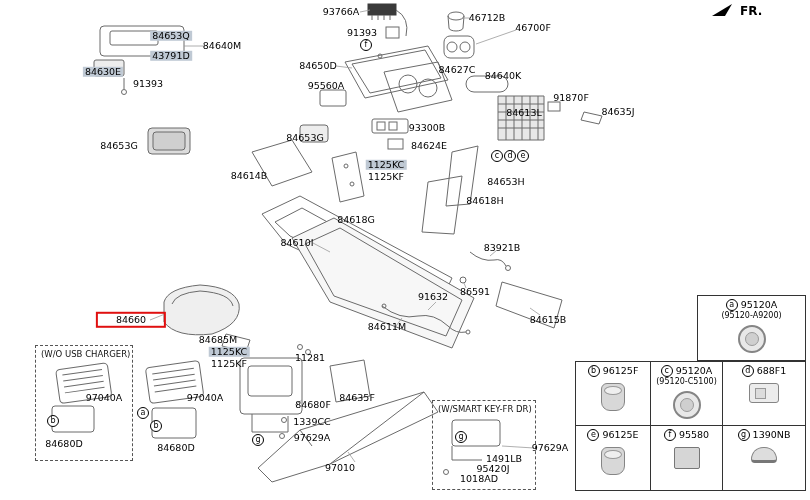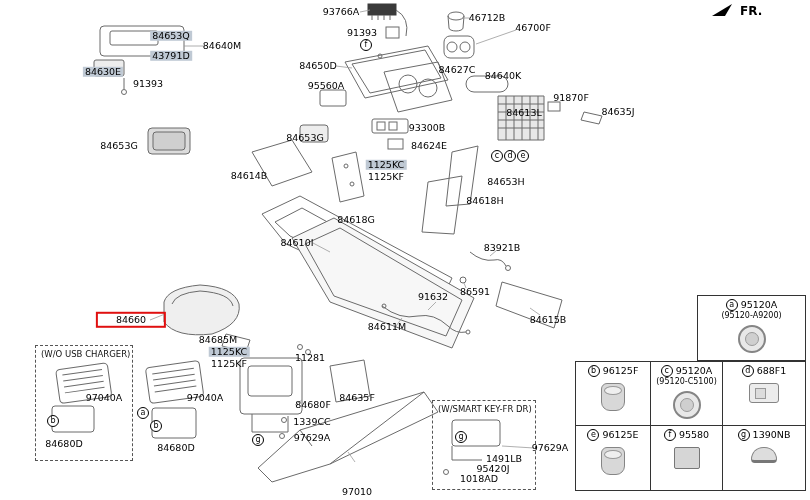--- a/index.html
+++ b/index.html
@@ -217,21 +217,21 @@
       <div class="part-label plain" style="left: 387px; top: 327px;">84611M</div>
       <div class="part-label target" style="left: 131px; top: 320px;">84660</div>
       <div class="part-label plain" style="left: 218px; top: 340px;">84685M</div>
       <div class="part-label highlight" style="left: 229px; top: 352px;">1125KC</div>
       <div class="part-label plain" style="left: 229px; top: 364px;">1125KF</div>
       <div class="part-label plain" style="left: 310px; top: 358px;">11281</div>
       <div class="part-label plain" style="left: 313px; top: 405px;">84680F</div>
       <div class="part-label plain" style="left: 357px; top: 398px;">84635F</div>
       <div class="part-label plain" style="left: 312px; top: 422px;">1339CC</div>
       <div class="part-label plain" style="left: 312px; top: 438px;">97629A</div>
-      <div class="part-label plain" style="left: 357px; top: 468px; margin-top: 24px;">97010</div>
+      <div class="part-label plain" style="left: 340px; top: 468px;">97010</div>
       <div class="part-label circle" style="left: 258px; top: 440px;">g</div>
       <div class="part-label circle" style="left: 143px; top: 413px;">a</div>
       <div class="part-label circle" style="left: 156px; top: 426px;">b</div>
       <div class="part-label plain" style="left: 205px; top: 398px;">97040A</div>
       <div class="part-label plain" style="left: 176px; top: 448px;">84680D</div>
       <div class="part-label plain" style="left: 550px; top: 448px;">97629A</div>
       <div class="part-label highlight" style="left: 171px; top: 36px;">84653Q</div>
       <div class="part-label plain" style="left: 222px; top: 46px;">84640M</div>
       <div class="part-label highlight" style="left: 171px; top: 56px;">43791D</div>
       <div class="part-label highlight" style="left: 103px; top: 72px;">84630E</div>

